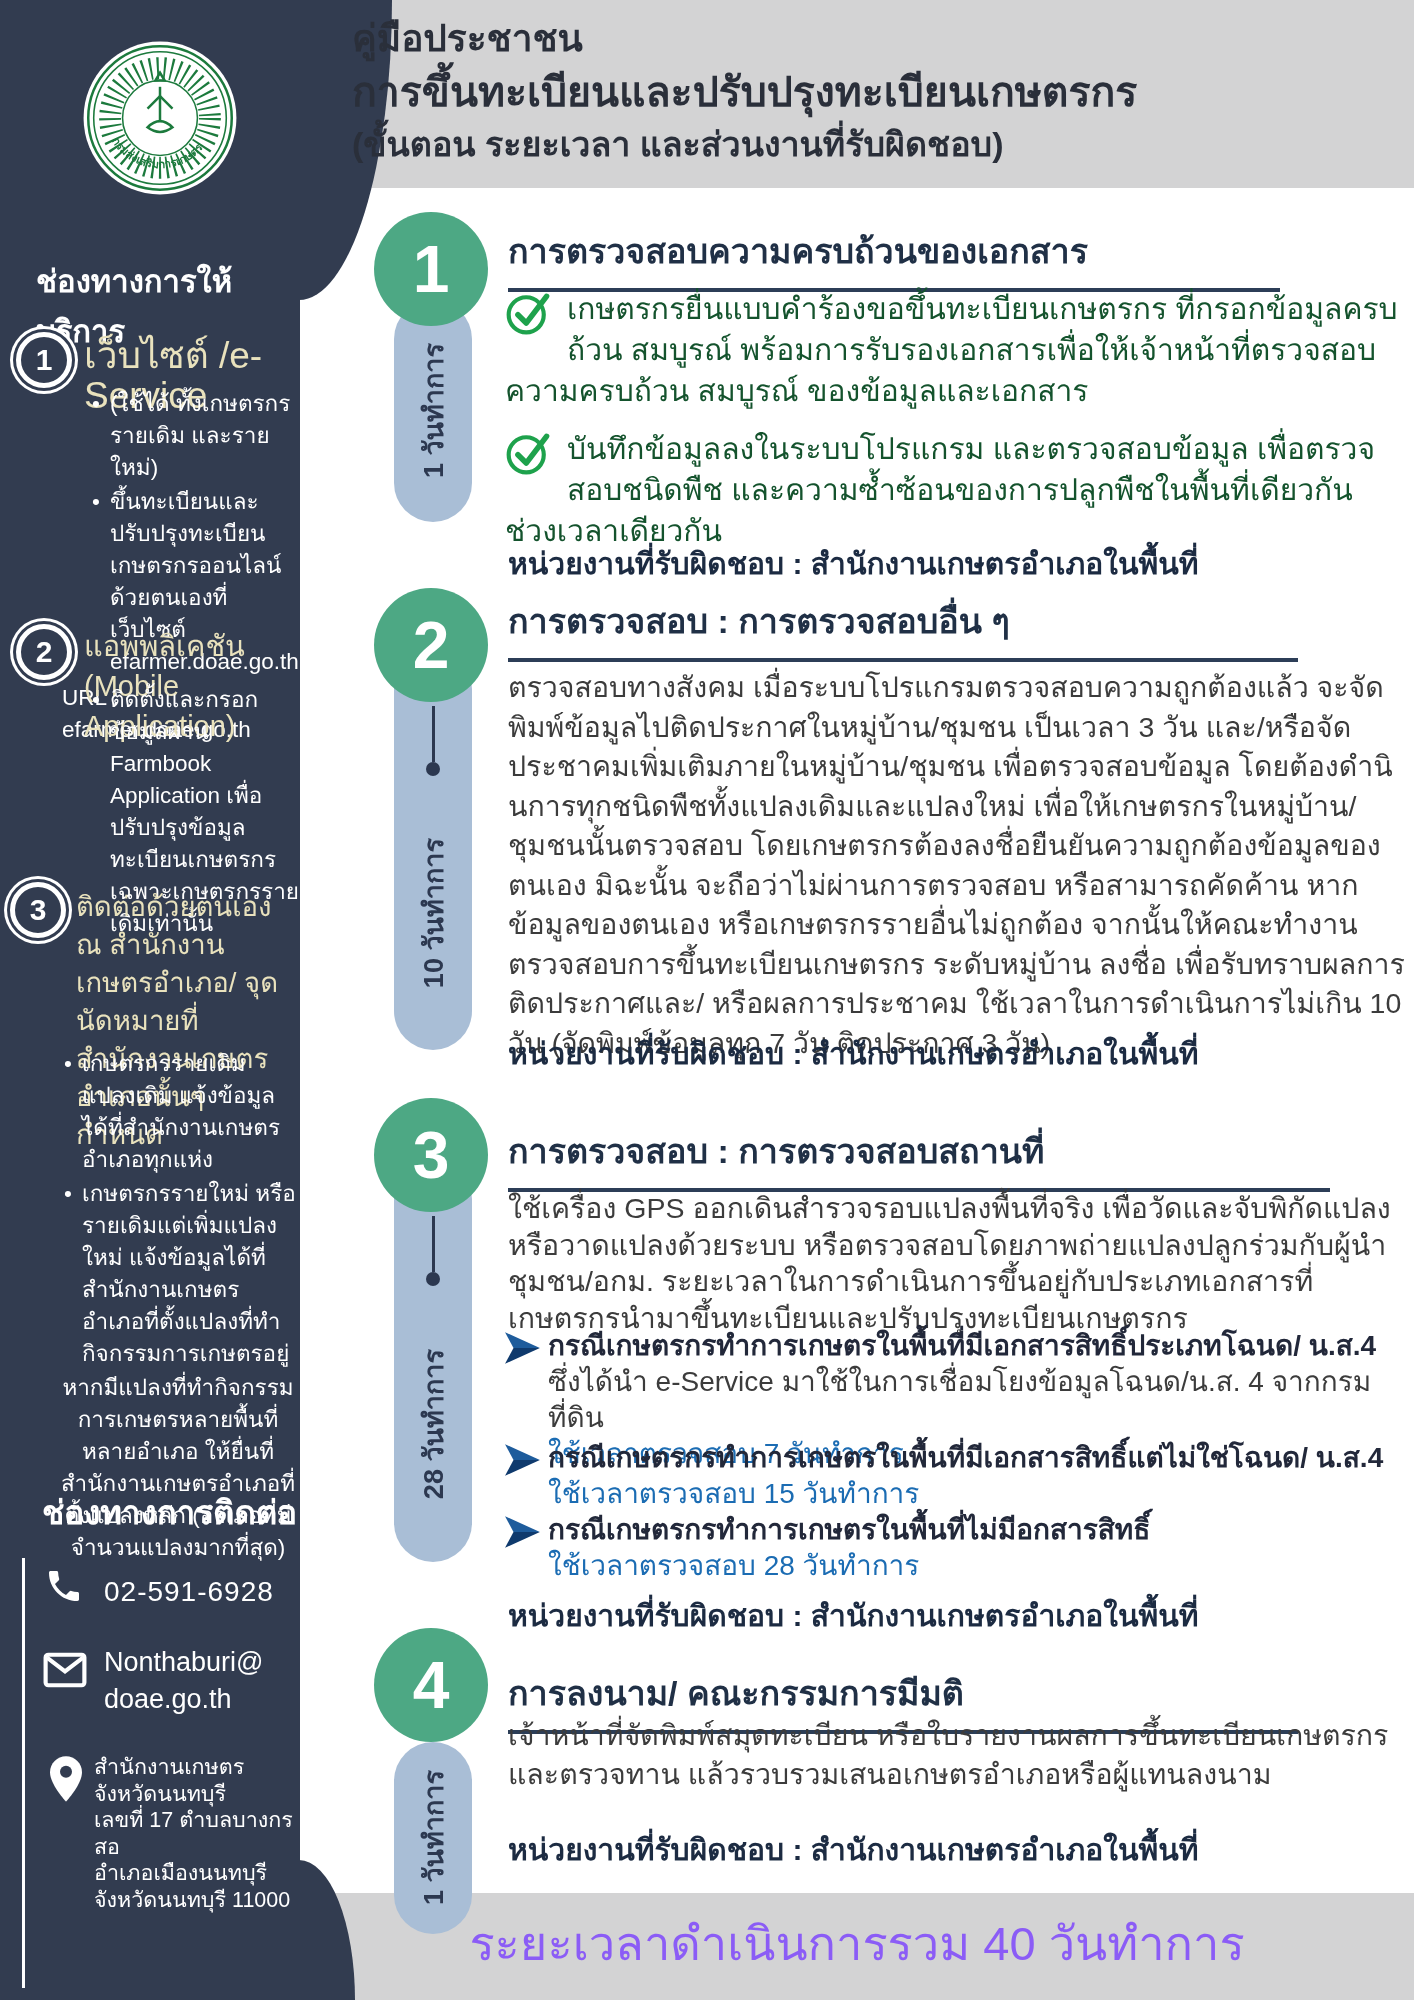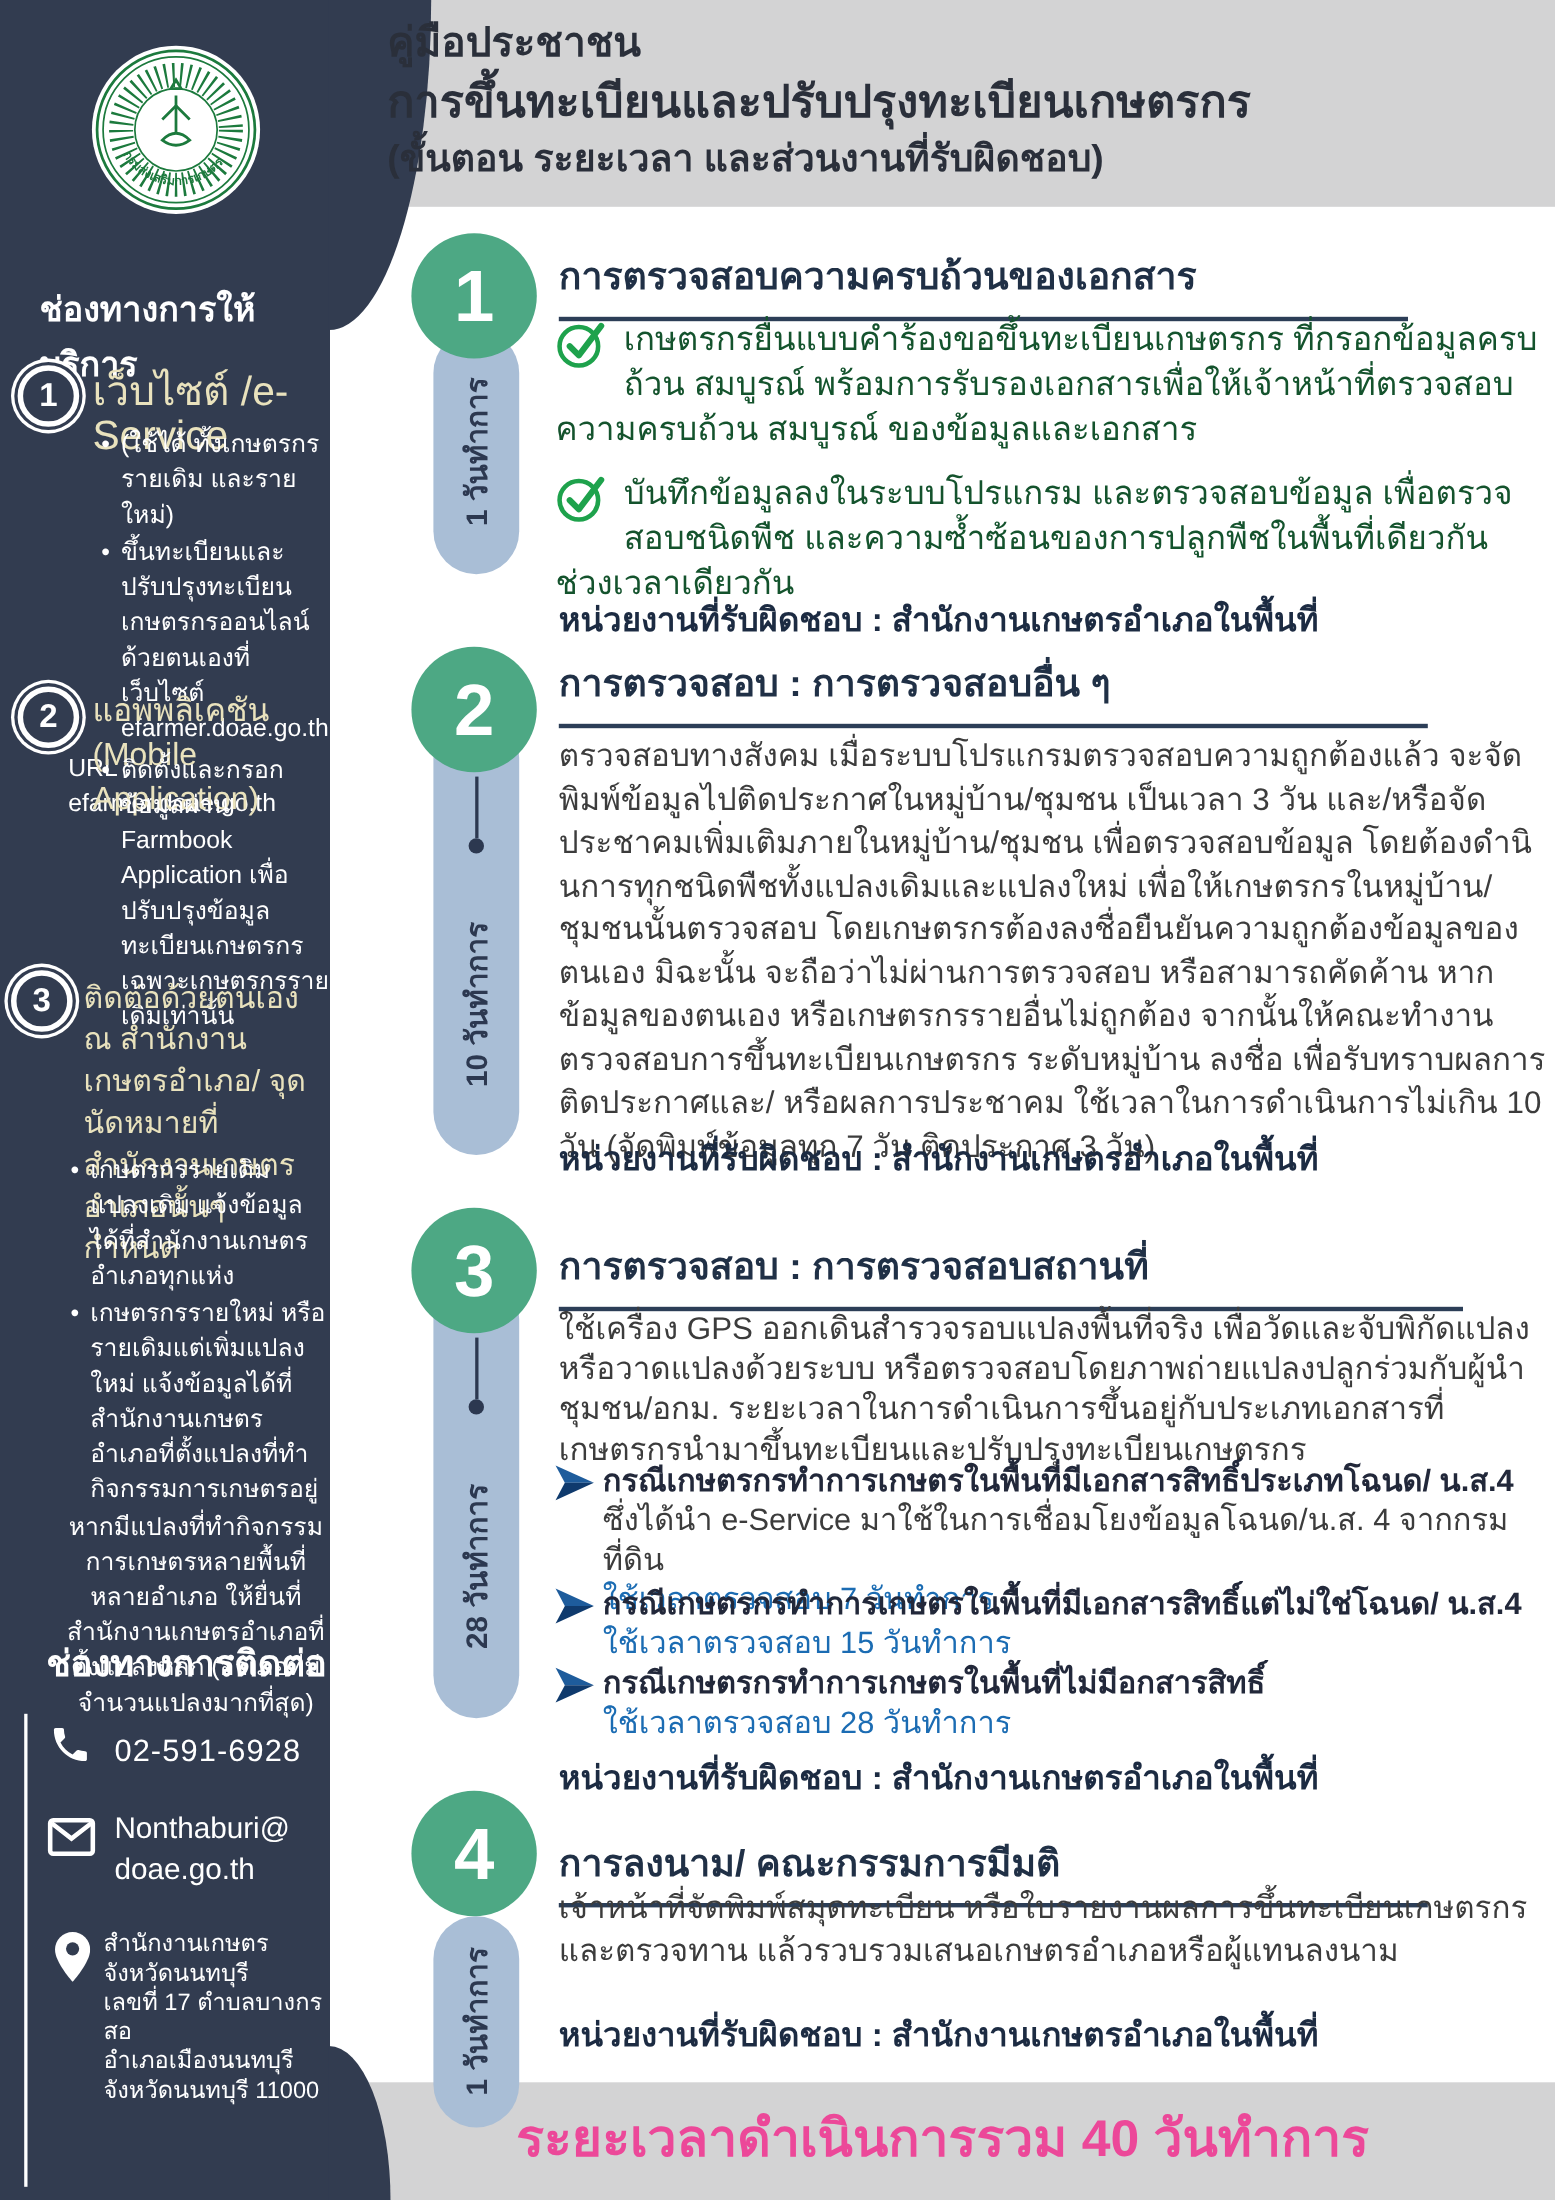--- a/index.html
+++ b/index.html
@@ -80,21 +80,21 @@
   .case{position:absolute;left:548px;width:860px;font-size:28px;line-height:36px;z-index:2;}
   .case .arrow{position:absolute;left:-44px;top:3px;width:38px;height:34px;}
   .cs1{top:1328px;} .cs2{top:1440px;} .cs3{top:1512px;}
   .case-bold{font-weight:bold;color:#22283a;}
   .case-normal{color:#3c3c3c;}
   .case-time{color:#1b6cb3;}
 
   .resp{position:absolute;left:508px;font-size:30px;font-weight:bold;color:#1c2b42;z-index:2;}
   .r1{top:540px;} .r2{top:1030px;} .r3{top:1592px;} .r4{top:1826px;}
 
-  .footer-total{position:absolute;left:300px;right:0;top:1906px;text-align:center;font-size:47px;font-weight:bold;color:#ec4899;z-index:7;}
+  .footer-total{position:absolute;left:300px;right:0;top:1906px;text-align:center;font-size:47px;font-weight:normal;color:#8b5cf6;z-index:7;}
 </style>
 </head>
 <body>
 
 <div class="page">
 
   <div class="band-top"></div>
   <div class="band-bottom"></div>
 
   <div class="sidebar">

